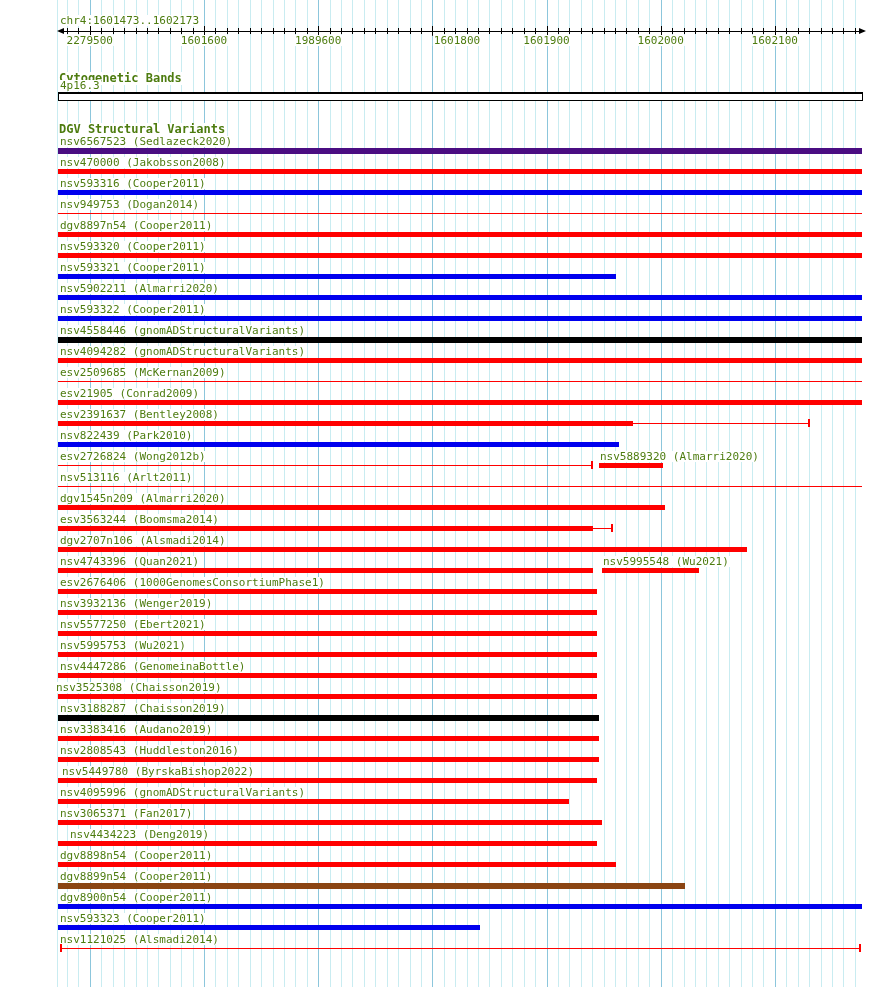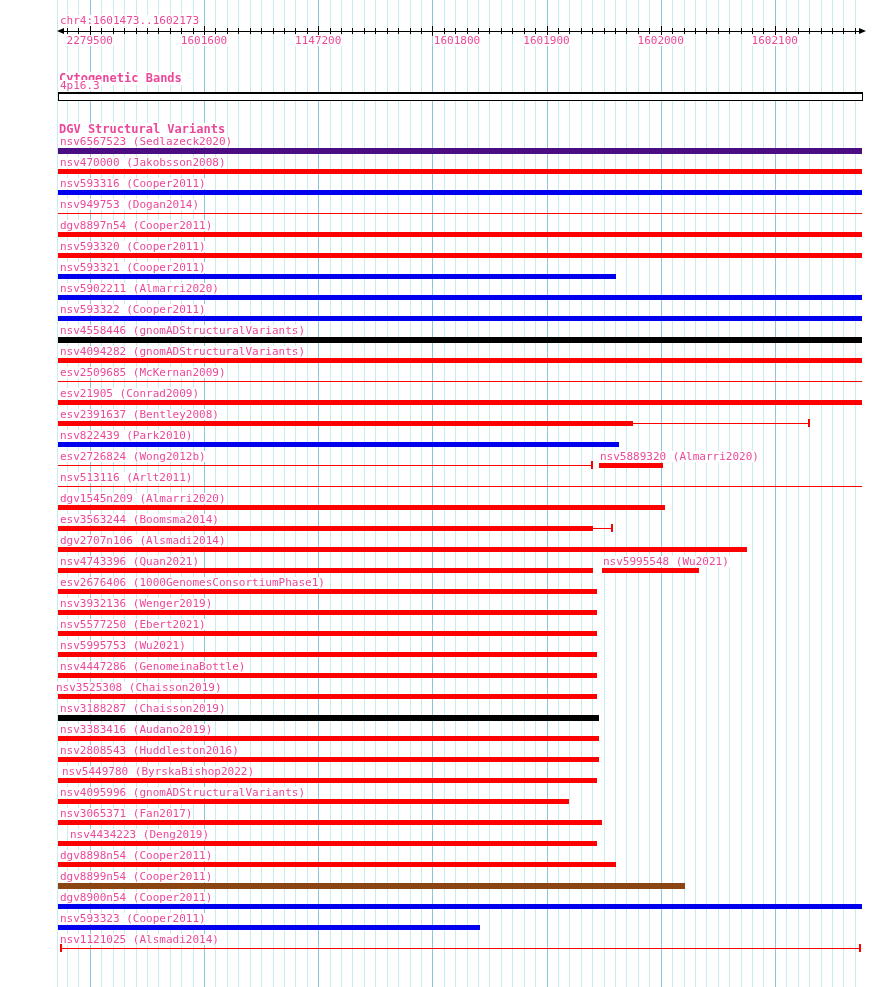--- a/index.html
+++ b/index.html
@@ -1,18 +1,18 @@
 <!DOCTYPE html>
 <html><head>
 <meta charset="utf-8">
 <style>
   html,body { margin:0; padding:0; background:#ffffff; }
   #canvas {
     position:relative; width:890px; height:987px; overflow:hidden;
-    background:#ffffff; font-family:"DejaVu Sans Mono", monospace; color:#ec4899;
+    background:#ffffff; font-family:"DejaVu Sans Mono", monospace; color:#4d7c0f;
   }
   .gl { position:absolute; top:0; bottom:0; width:1px; }
   .gl.minor { background:#c9ecf1; }
   .gl.major { background:#8cc6dc; }
   .txt { position:absolute; white-space:nowrap; background:#ffffff; line-height:11px; font-size:11px; padding:0 1px; }
   .title { position:absolute; white-space:nowrap; background:#ffffff; font-weight:bold; font-size:12px; line-height:13px; }
   #region-label { left:59px; top:15px; }
   #ruler-line { position:absolute; top:31px; height:1px; background:#000; }
   .arrow { position:absolute; width:0; height:0; top:28px; border-top:3.5px solid transparent; border-bottom:3.5px solid transparent; }
   .arrow.left  { border-right:7px solid #000; }
@@ -177,21 +177,21 @@
       <div class="tick major" style="left: 774.8px;"></div>
       <div class="tick minor" style="left: 786.3px;"></div>
       <div class="tick minor" style="left: 797.7px;"></div>
       <div class="tick minor" style="left: 809.1px;"></div>
       <div class="tick minor" style="left: 820.5px;"></div>
       <div class="tick minor" style="left: 831.9px;"></div>
       <div class="tick minor" style="left: 843.3px;"></div>
       <div class="tick minor" style="left: 854.8px;"></div>
       <div class="tick-label" style="left: 89.8px;">2279500</div>
       <div class="tick-label" style="left: 204px;">1601600</div>
-      <div class="tick-label" style="left: 318.2px;">1147200</div>
+      <div class="tick-label" style="left: 318.2px;">1989600</div>
       <div class="tick-label" style="left: 457px;">1601800</div>
       <div class="tick-label" style="left: 546.5px;">1601900</div>
       <div class="tick-label" style="left: 660.7px;">1602000</div>
       <div class="tick-label" style="left: 774.8px;">1602100</div>
     </div>
 
   <div id="cyto-title" class="title">Cytogenetic Bands</div>
   <div id="cyto-band-label" class="txt">4p16.3</div>
   <div id="cyto-band-box"></div>
 

